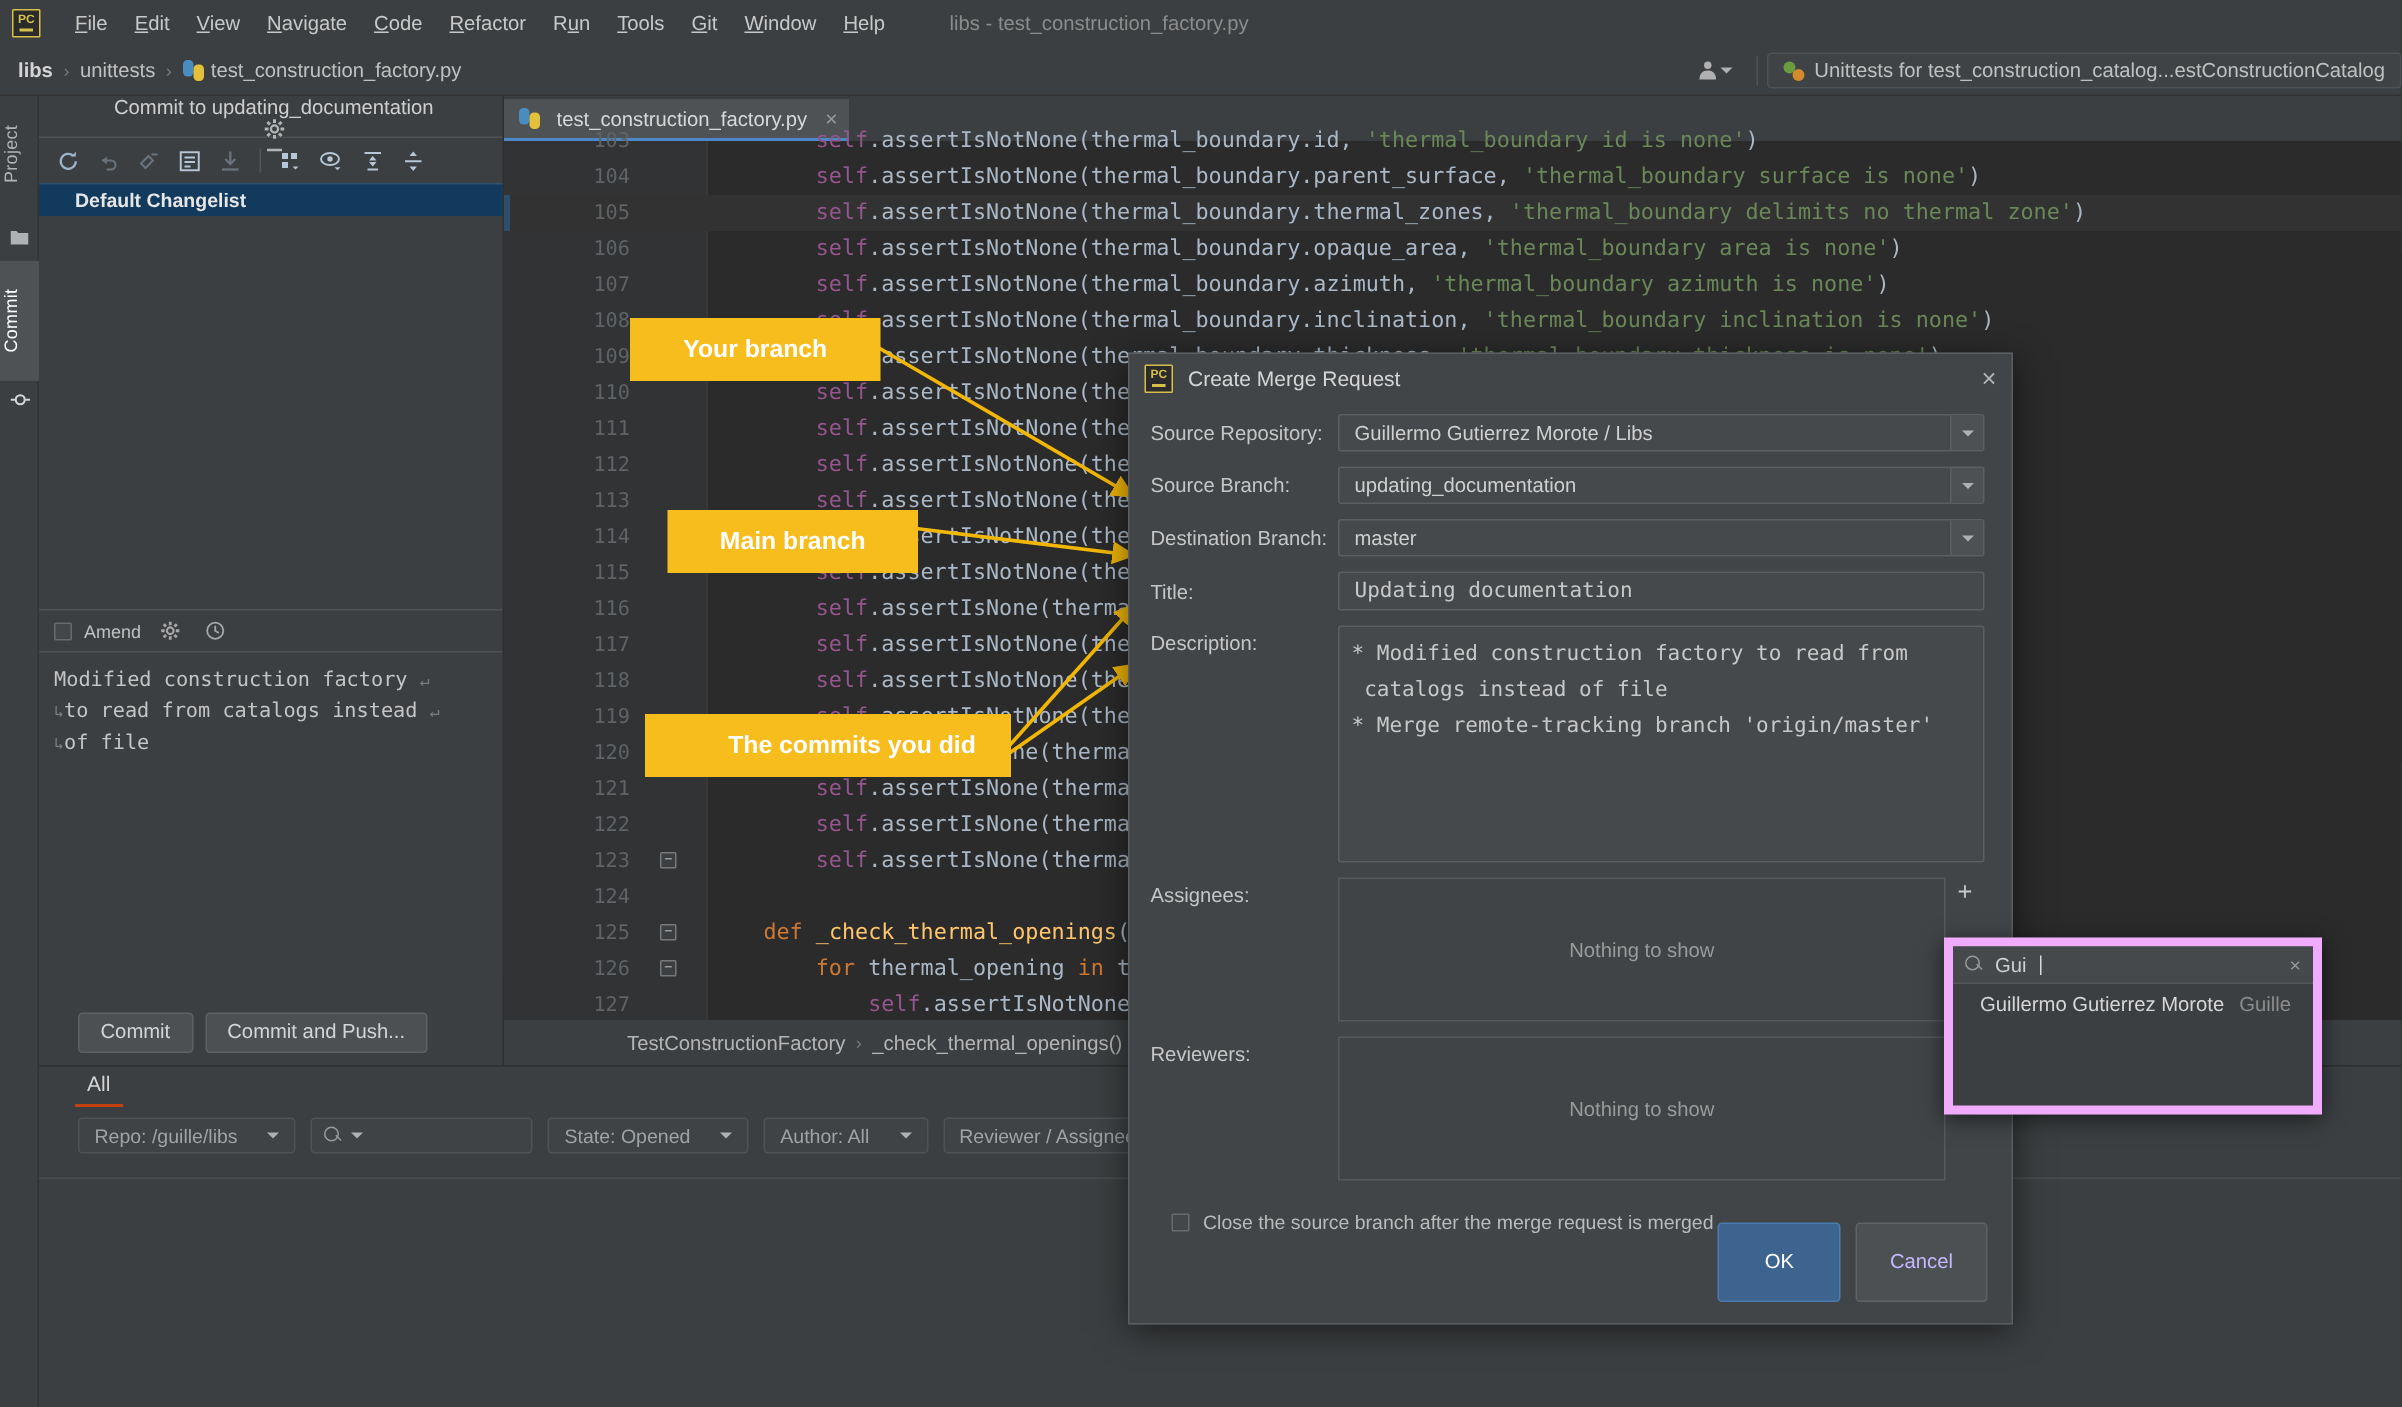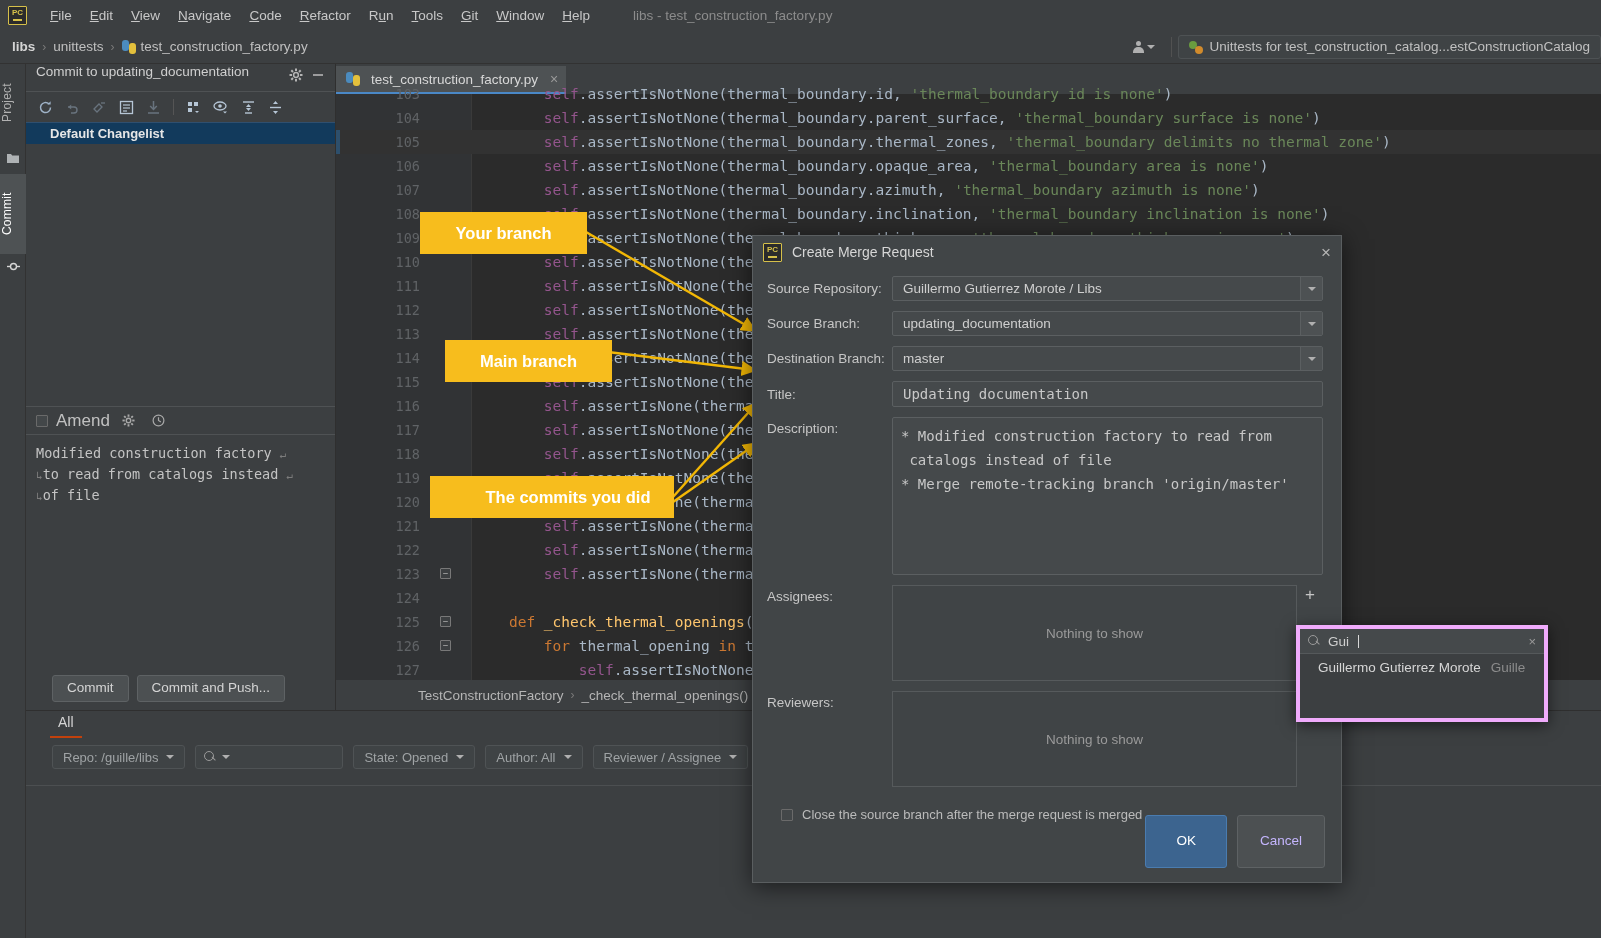--- a/index.html
+++ b/index.html
@@ -76,22 +76,23 @@
   }
   .vtab.active { background: #4e5254; color: #ffffff; }
   .vicon { position:absolute; left:7px; width:12px; height:12px; }
 
   
   .commitpanel {
     position: absolute; left: 26px; top: 64px; width: 310px; height: 646px;
     background: #3c3f41; border-right: 1px solid #2f2f2f;
   }
   .cp-header {
-    height: 28px; display:flex; align-items:flex-start; padding: 0 6px 0 10px;
+    height: 28px; display:flex; align-items:center; padding: 0 6px 0 10px;
     border-bottom: 1px solid #4f5254;
+    flex-direction: column;
   }
   .cp-title { font-size: 13.5px; color: #cfcfcf; flex:1; }
   .cp-hicon { width: 22px; height:22px; display:flex;align-items:center;justify-content:center; color:#a8a8a8; }
   .cp-toolbar {
     height: 30px; display: flex; align-items: center; gap: 5px; padding-left: 8px;
   }
   .tb-btn { width:22px;height:22px;display:flex;align-items:center;justify-content:center;color:#a9b7c6;}
   .tb-btn.dim { opacity:.45; }
   .tb-sep { width:1px;height:16px;background:#555;margin:0 4px; }
 
@@ -100,21 +101,21 @@
     font-size: 13px; display:flex; align-items:center; padding-left: 24px;
     border-top:1px solid #2f4f6f;
   }
   .cl-body { height: 262px; background:#3c3f41; }
 
   .amendrow {
     height: 28px; display:flex; align-items:center; gap:8px; padding-left:10px;
     border-top: 1px solid #4f5254;
   }
   .chk { width:12px;height:12px;border:1px solid #6a6a6a;background:#434749;display:inline-block;border-radius:1px;}
-  .amendlabel{ font-size:17px; color:#c0c0c0;}
+  .amendlabel{ font-size:12px; color:#c0c0c0;}
   .msgbox {
     margin: 0; height: 218px; background:#3c3f41; border-top:1px solid #4f5254;
     padding: 8px 10px; font-family:"DejaVu Sans Mono", monospace; font-size: 13.5px;
     color: #c4c4c4; line-height: 1.56; white-space: pre-wrap; overflow:hidden;
   }
   .wrapmark{ color:#7c7c7c; font-size: 11px; }
   .commitbtns{ position:absolute; left:0; bottom:8px; width:100%; display:flex; gap:8px; padding-left:26px;}
   .btn {
     background: #4c5052; border: 1px solid #5e6264; border-radius: 3px;
     color: #d4d4d4; font-size: 13.5px; padding: 5px 14px; line-height: 1.1;
@@ -164,21 +165,21 @@
 
   
   .bottompanel {
     position:absolute; left:26px; top:710px; width:1575px; height:228px; background:#3c3f41;
     border-top:1px solid #2f2f2f;
   }
   .bp-tabs { height:28px; display:flex; align-items:center; padding-left:24px;}
   .bp-tab { font-size:14px; color:#d4d4d4; padding: 2px 8px 6px 8px; border-bottom:2px solid #c2410c;}
   .bp-filters { height:36px; display:flex; align-items:center; gap:10px; padding-left:26px; }
   .filterbtn {
-    height:24px; display:flex; align-items:center; gap:8px; padding:0 10px;
+    height:24px; display:flex; align-items:center; gap:20px; padding:0 10px;
     border:1px solid #4f5355; border-radius:3px; background:#3f4345;
     color:#9fa3a5; font-size:13px; white-space:nowrap;
   }
   .searchfield{
     height:24px; width:148px; display:flex; align-items:center; gap:6px; padding:0 8px;
     border:1px solid #4f5355; border-radius:3px; background:#3f4345; color:#9fa3a5;
   }
   .bp-list { position:absolute; left:0; top:74px; width:100%; height:154px;
              border-top:1px solid #4c4f51; background:#3c3f41;
              display:flex; align-items:center; justify-content:center; }
@@ -225,22 +226,22 @@
     background:#3c648f; border:1px solid #4a7cb0; color:#ffffff; font-size:13.5px;
     border-radius:3px; padding:6px 30px; line-height:1.1;
   }
   .btn-cancel {
     background:#4c5052; border:1px solid #5e6264; color:#c4b5fd; font-size:13.5px;
     border-radius:3px; padding:18px 22px; line-height:1.1;
   }
 
   
   .acpop {
-    position:absolute; left:1296px; top:625px; width:252px; height:97px;
-    background:#3c3f41; border:4px solid #f0abfc; box-shadow:0 3px 14px rgba(0,0,0,.55);
+    position:absolute; left:1296px; top:625px; width:252px; height:118px;
+    background:#3c3f41; border:6px solid #f0abfc; box-shadow:0 3px 14px rgba(0,0,0,.55);
   }
   .ac-search {
     height:25px; background:#45494b; border-bottom:1px solid #55595b;
     display:flex; align-items:center; gap:8px; padding: 0 8px;
   }
   .ac-search .q { color:#cfcfcf; font-size:13.5px; }
   .ac-caret { display:inline-block; width:1px; height:13px; background:#d8d8d8; margin-left:1px;}
   .ac-clear { margin-left:auto; color:#9a9a9a; font-size:13px; }
   .ac-item { display:flex; align-items:center; gap:10px; padding: 6px 10px 0 18px; }
   .ac-name { color:#d6d6d6; font-size:13.5px; }

